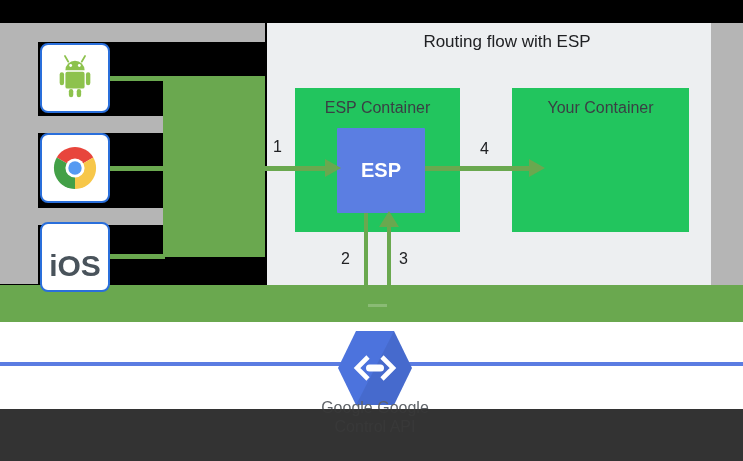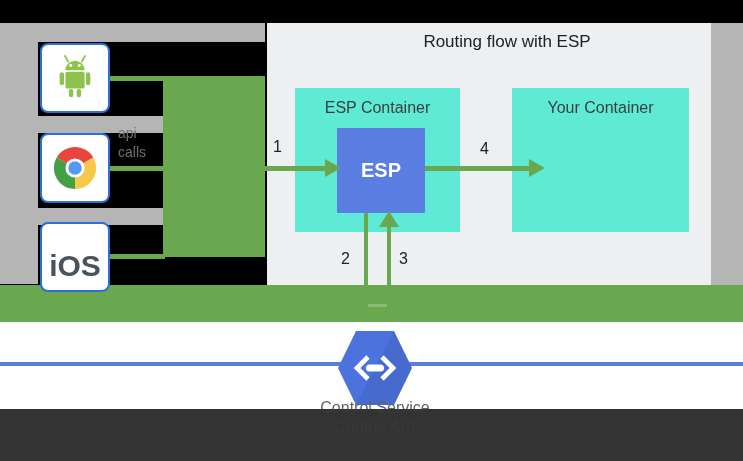--- a/index.html
+++ b/index.html
@@ -24,21 +24,21 @@
   
   .green{background:#6aa84f;}
   .conn{height:5px;width:57px;left:108px;z-index:2;}
   .green-block{left:163px;top:76px;width:102px;height:181px;z-index:1;}
   .green-band{left:0;top:285px;width:743px;height:37px;z-index:1;}
   
   .api-calls{left:118px;top:124px;width:46px;z-index:3;color:#6f6f6f;font-size:14px;line-height:19px;overflow:hidden;white-space:nowrap;}
   
   .panel{left:267px;top:23px;width:444px;height:262px;background:#edeff1;z-index:1;}
   .panel-title{left:285px;top:32px;width:444px;text-align:center;font-size:17px;color:#202124;z-index:2;}
-  .container-box{background:#5eead4;width:165px;height:144px;top:88px;z-index:2;}
+  .container-box{background:#22c55e;width:165px;height:144px;top:88px;z-index:2;}
   .container-title{width:100%;text-align:center;margin-top:11px;font-size:16px;color:#3a3f44;}
   .code-box{background:#5b7ee2;color:#fff;display:flex;flex-direction:column;align-items:center;justify-content:center;z-index:3;border-radius:1px;}
   .esp-box{left:337px;top:128px;width:88px;height:85px;font-size:20px;font-weight:bold;}
   .your-box{left:549px;top:132px;width:88px;height:81px;font-size:18px;font-weight:bold;line-height:23px;}
   .flow-num{font-size:16px;color:#202124;z-index:4;}
   
   .h-line{height:5px;background:#6aa84f;z-index:3;}
   .v-line{width:4px;background:#6aa84f;z-index:3;}
   .head-right{width:0;height:0;border-left:16px solid #6aa84f;border-top:9px solid transparent;border-bottom:9px solid transparent;z-index:3;}
   .head-up{width:0;height:0;border-bottom:16px solid #6aa84f;border-left:10px solid transparent;border-right:10px solid transparent;z-index:3;}
@@ -93,24 +93,20 @@
       <path d="M24,24 L24,46 A22,22 0 0 1 4.95,13 Z" fill="#43a047"></path>
       <circle cx="24" cy="24" r="10" fill="#ffffff"></circle>
       <circle cx="24" cy="24" r="7" fill="#559af2"></circle>
     </svg>
   </div>
 
   <div class="abs client-box" style="left:40px;top:222px;">
     <span class="ios-text">iOS</span>
   </div>
 
-  <div class="abs api-calls">
-    <div>api</div>
-    <div>calls</div>
-  </div>
 
   <div class="abs panel"></div>
   <div class="abs panel-title">Routing flow with ESP</div>
 
   <div class="abs container-box" style="left:295px;">
     <div class="container-title">ESP Container</div>
   </div>
   <div class="abs container-box" style="left:512px;width:177px;">
     <div class="container-title">Your Container</div>
   </div>
@@ -144,19 +140,19 @@
     <polygon points="19,1 57,1 75,38 57,75 19,75 1,38" fill="#4c73dd"></polygon>
     <polygon points="57,1 75,38 57,75 19,75 38,38" fill="#000000" opacity="0.07"></polygon>
     <g stroke="#ffffff" fill="none">
       <path d="M31,27 L20,38 L31,49" stroke-width="4.6"></path>
       <path d="M45,27 L56,38 L45,49" stroke-width="4.6"></path>
       <line x1="32.5" y1="38" x2="43.5" y2="38" stroke-width="7" stroke-linecap="round"></line>
     </g>
   </svg>
 
   <div class="abs gsc-label">
-    <div>Control Service</div>
+    <div>Google Google</div>
     <div>Control API</div>
   </div>
 
   <div class="abs bottom-bar"></div>
 
 </div>
 
 </body></html>

